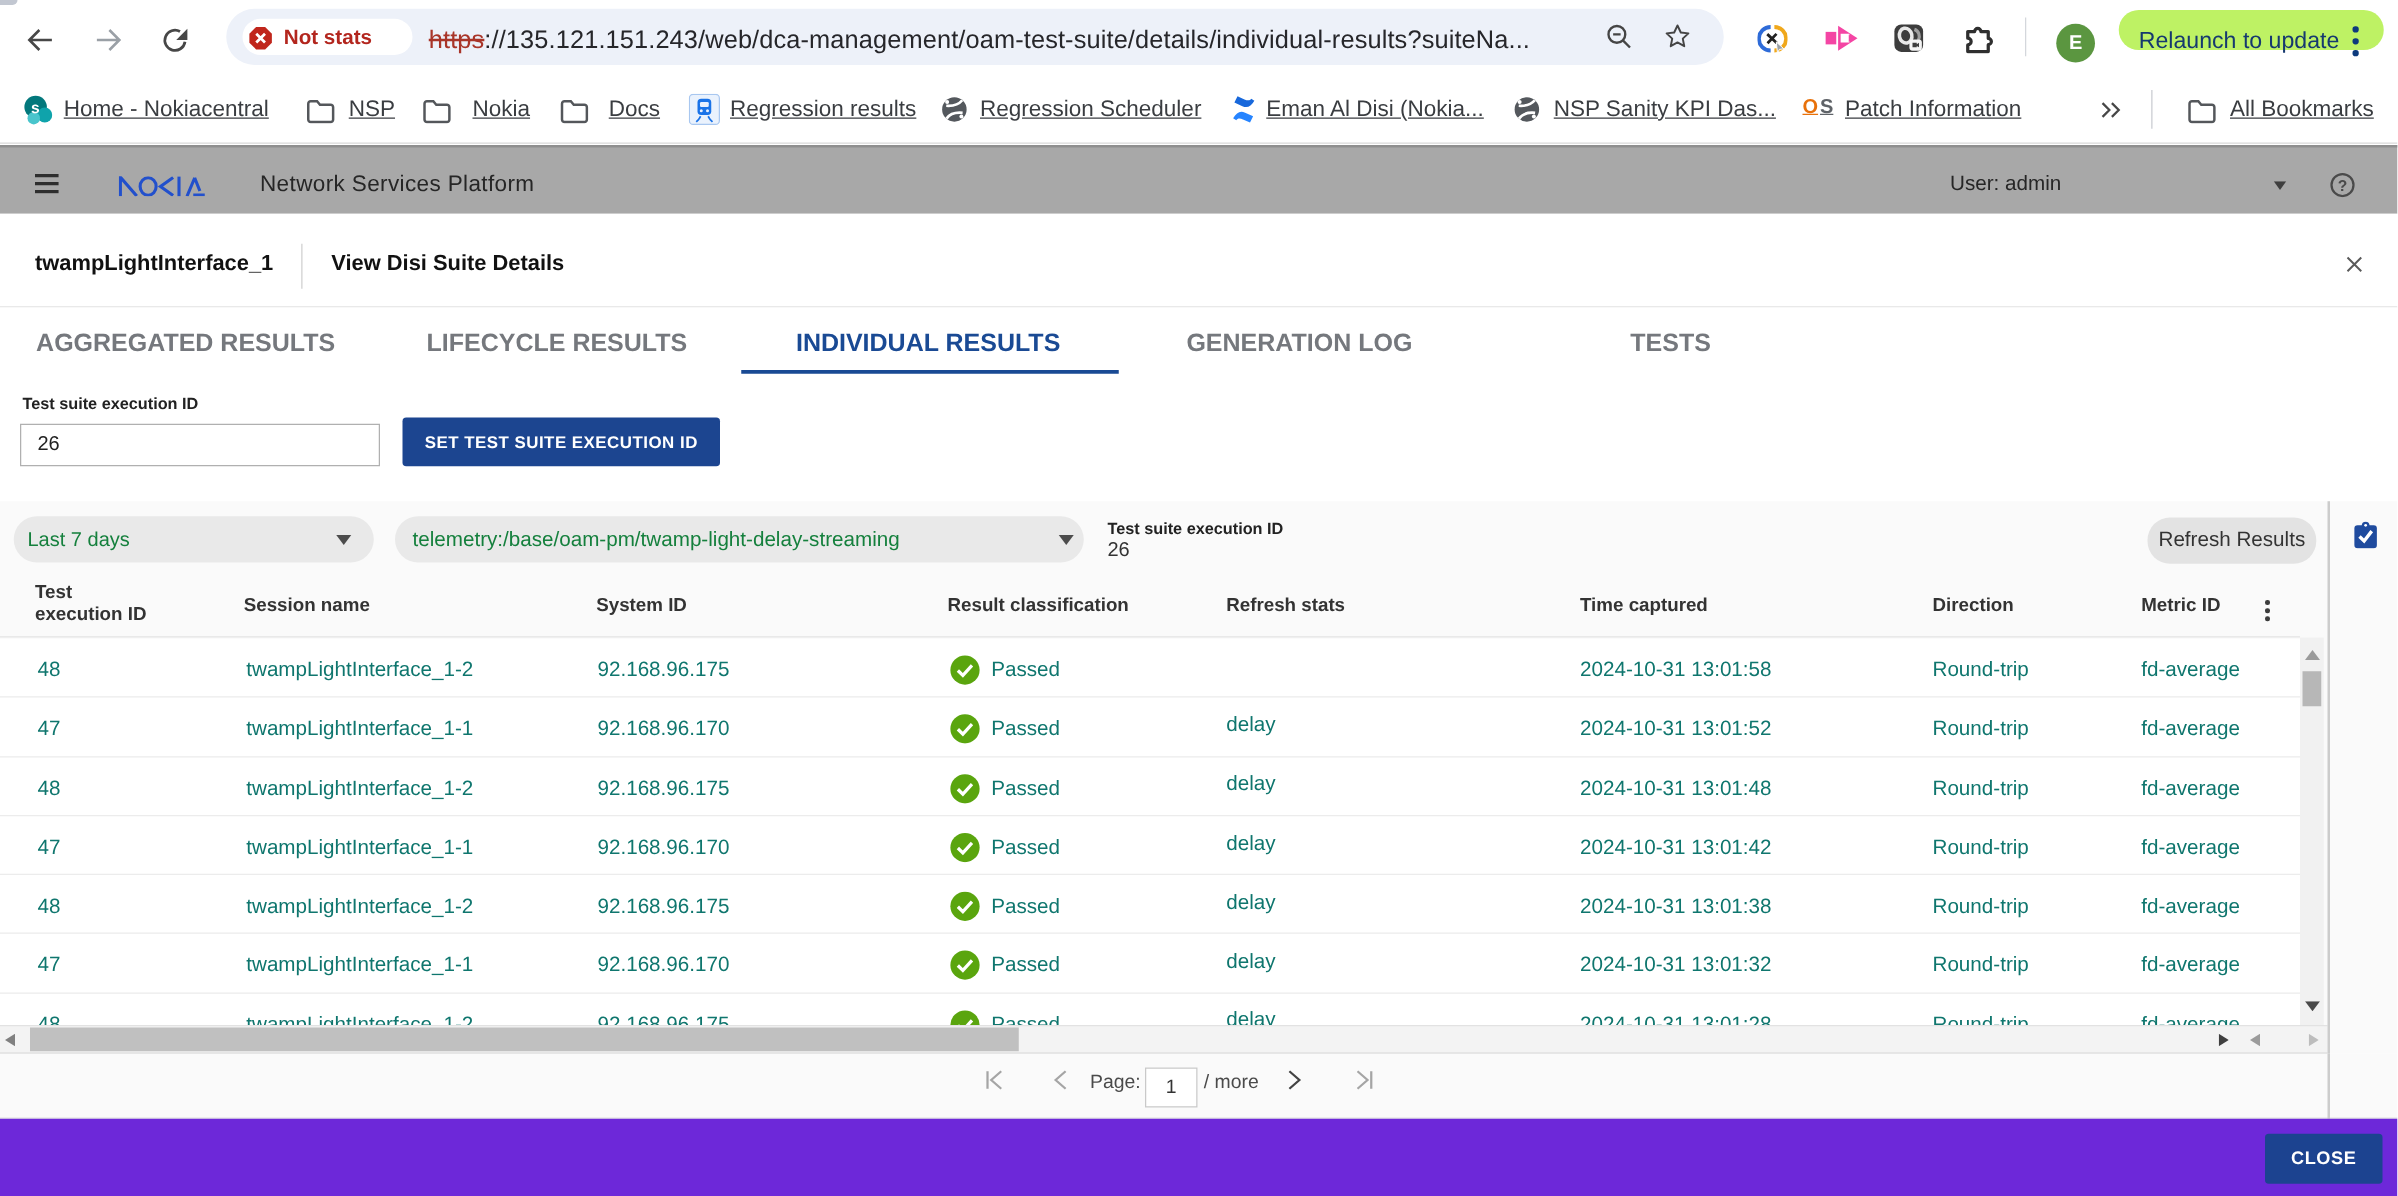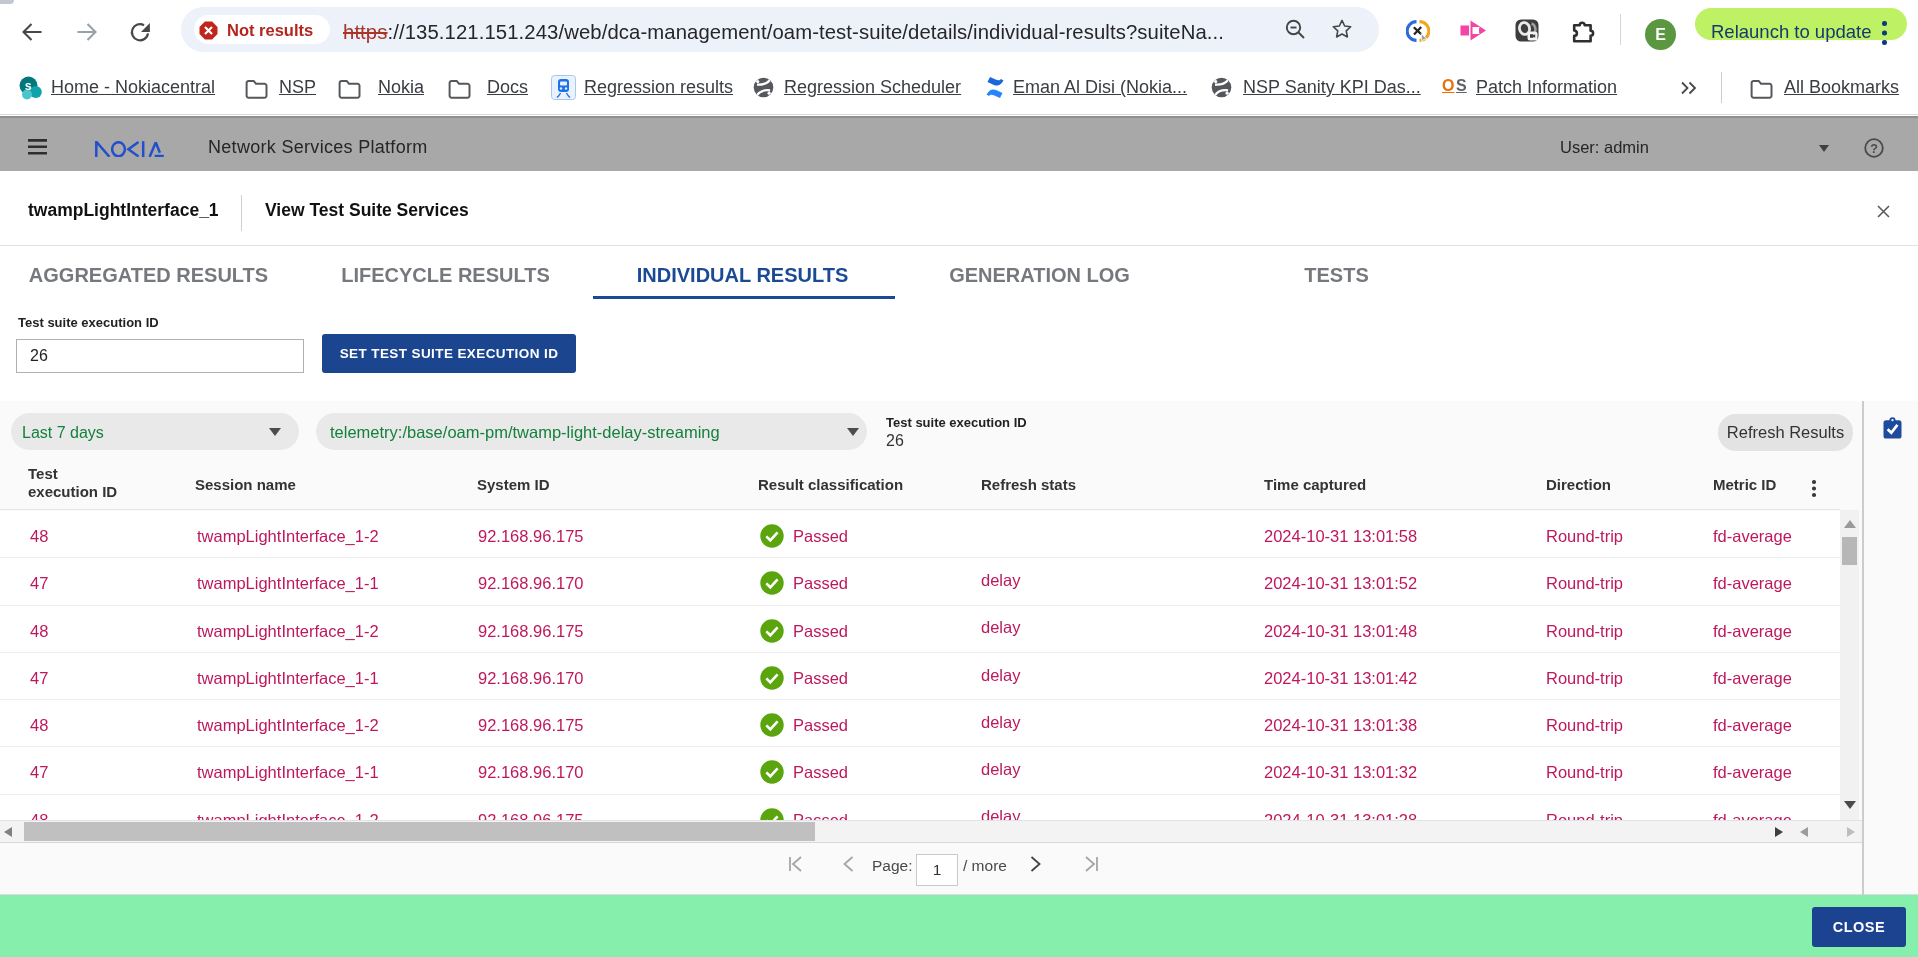--- a/index.html
+++ b/index.html
@@ -40,40 +40,40 @@
 .pill { position:absolute; top:11.5px; height:37px; background:#e9e9e9; border-radius:18.5px; font-size:16px; color:#15803d; line-height:39px; }
 .caret { position:absolute; top:15px; width:0; height:0; border-left:6.5px solid transparent; border-right:6.5px solid transparent; border-top:8px solid #4c4c4c; }
 #execlbl { position:absolute; left:886px; top:14px; font-size:13px; font-weight:bold; color:#222; }
 #execval { position:absolute; left:886px; top:31px; font-size:16px; color:#333; }
 #refresh { position:absolute; left:1718px; top:12.5px; width:135px; height:37px; background:#e3e3e3; border-radius:18px; font-size:16.5px; color:#333; text-align:center; line-height:36px; }
 
 .th { position:absolute; font-size:15px; font-weight:bold; color:#333; line-height:17.5px; }
 #thead { position:absolute; left:0; top:59px; width:1840px; height:50px; border-bottom:1px solid #e4e4e4; }
 
 #rows { position:absolute; left:0; top:110px; width:1840px; height:309px; background:#fff; overflow:hidden; }
-.row { position:relative; width:1840px; height:47.25px; border-bottom:1px solid #ececec; font-size:16.5px; color:#be185d; }
+.row { position:relative; width:1840px; height:47.25px; border-bottom:1px solid #ececec; font-size:16.5px; color:#0f766e; }
 .row div { position:absolute; top:16px; white-space:nowrap; }
 .row .c1 { left:30px; } .row .c2 { left:197px; } .row .c3 { left:478px; }
 .row .c5 { left:793px; } .row .c6 { left:981px;margin-top:44px; } .row .c7 { left:1264px; }
 .row .c8 { left:1546px; } .row .c9 { left:1713px; }
 .chk { position:absolute; left:760px; top:13px; width:24px; height:24px; }
 
 #vsb { position:absolute; left:1840px; top:109px; width:19px; height:311px; background:#f1f1f1; }
 #vthumb { position:absolute; left:2px; top:27px; width:15px; height:28px; background:#b7b7b7; }
 
 #hsb { position:absolute; left:0; top:419px; width:1862px; height:23px; background:#f3f3f3; border-top:1px solid #e2e2e2; border-bottom:1px solid #d8d8d8; }
 #hthumb { position:absolute; left:24px; top:1px; width:791px; height:19px; background:#c0c0c0; }
 
 #rdiv { position:absolute; left:1862px; top:0px; width:2px; height:494px; background:#cccccc; }
 
 #pager { left:0; top:843px; width:1918px; height:52px; background:#fafafa; border-bottom:1px solid #dddddd; }
 #pager .pg { position:absolute; top:14px; font-size:15.5px; color:#4a4a4a; }
 #pginp { position:absolute; left:916px; top:11px; width:42px; height:32px; background:#fff; border:1px solid #c9c9c9; text-align:center; line-height:30px; font-size:15.5px; color:#333; }
 
-#footer { left:0; top:895px; width:1918px; height:62px; background:#86efac; }
+#footer { left:0; top:895px; width:1918px; height:62px; background:#6d28d9; }
 #closebtn { position:absolute; left:1812px; top:12px; width:94px; height:40px; background:#1c4390; border-radius:3px; color:#fff; font-size:14.5px; font-weight:bold; letter-spacing:0.5px; text-align:center; line-height:40px; }
 </style>
 </head>
 <body>
 
 <div class="abs" id="toolbar">
     <div style="position:absolute;left:0;top:0;width:14px;height:4px;background:#c2c7d1;border-bottom-right-radius:6px;"></div>
   <svg class="abs" style="left:21px;top:22px" width="22" height="20" viewBox="0 0 22 20">
       <path d="M10.5 2 L2.5 10 L10.5 18 M3 10 H20.5" stroke="#474747" stroke-width="2.1" fill="none"></path>
     </svg>
@@ -83,21 +83,21 @@
   <svg class="abs" style="left:129px;top:21px" width="23" height="23" viewBox="0 0 23 23">
       <path d="M19.0 12.4 A8.1 8.1 0 1 1 15.0 4.2" stroke="#474747" stroke-width="2.2" fill="none"></path>
       <polygon points="12.0,10.9 20.9,10.9 20.9,2.0" fill="#474747"></polygon>
     </svg>
   <div class="abs" id="omnibox">
     <div class="abs" id="chip">
       <svg class="abs" style="left:5px;top:5.5px" width="19" height="19" viewBox="0 0 19 19">
           <polygon points="5.9,0.5 13.1,0.5 18.5,5.9 18.5,13.1 13.1,18.5 5.9,18.5 0.5,13.1 0.5,5.9" fill="#c0261c"></polygon>
           <path d="M6 6 L13 13 M13 6 L6 13" stroke="#fff" stroke-width="2.2"></path>
         </svg>
-      <span class="t">Not results</span>
+      <span class="t">Not stats</span>
     </div>
     <div class="abs" id="url"><span class="red">https</span>://135.121.151.243/web/dca-management/oam-test-suite/details/individual-results?suiteNa...</div>
     <svg class="abs" style="left:1104px;top:12px" width="21" height="21" viewBox="0 0 21 21">
         <circle cx="8.5" cy="8.5" r="6.7" stroke="#454545" stroke-width="1.9" fill="none"></circle>
         <path d="M5.5 8.5 h6" stroke="#454545" stroke-width="1.9"></path>
         <path d="M13.5 13.5 L19 19" stroke="#454545" stroke-width="1.9"></path>
       </svg>
     <svg class="abs" style="left:1150px;top:11px" width="22" height="22" viewBox="0 0 24 24">
         <path d="M12 2.6 l2.9 6.1 6.6 0.8 -4.9 4.6 1.3 6.6 -5.9 -3.3 -5.9 3.3 1.3 -6.6 -4.9 -4.6 6.6 -0.8 z" stroke="#454545" stroke-width="1.7" fill="none" stroke-linejoin="round"></path>
       </svg>
@@ -237,21 +237,21 @@
     </svg>
   <svg class="abs" style="left:1864px;top:20px" width="20" height="20" viewBox="0 0 20 20">
       <circle cx="10" cy="10" r="8.8" stroke="#4a4a4a" stroke-width="1.8" fill="none"></circle>
       <text x="10" y="14.5" font-size="12.5" font-weight="bold" fill="#4a4a4a" text-anchor="middle" font-family="Liberation Sans">?</text>
     </svg>
 </div>
 
 <div class="abs" id="titlebar">
   <span class="n1">twampLightInterface_1</span>
   <div class="sep"></div>
-  <span class="n2">View Test Suite Services</span>
+  <span class="n2">View Disi Suite Details</span>
   <svg class="abs" style="left:1877px;top:34px" width="13" height="13" viewBox="0 0 13 13">
       <path d="M1 1 L12 12 M12 1 L1 12" stroke="#5a5a5a" stroke-width="1.6"></path>
     </svg>
 </div>
 
 <div class="abs" id="tabs">
   <div class="tab" style="left:0">AGGREGATED RESULTS</div>
   <div class="tab" style="left:297px">LIFECYCLE RESULTS</div>
   <div class="tab active" style="left:594px">INDIVIDUAL RESULTS</div>
   <div class="tab" style="left:891px">GENERATION LOG</div>

